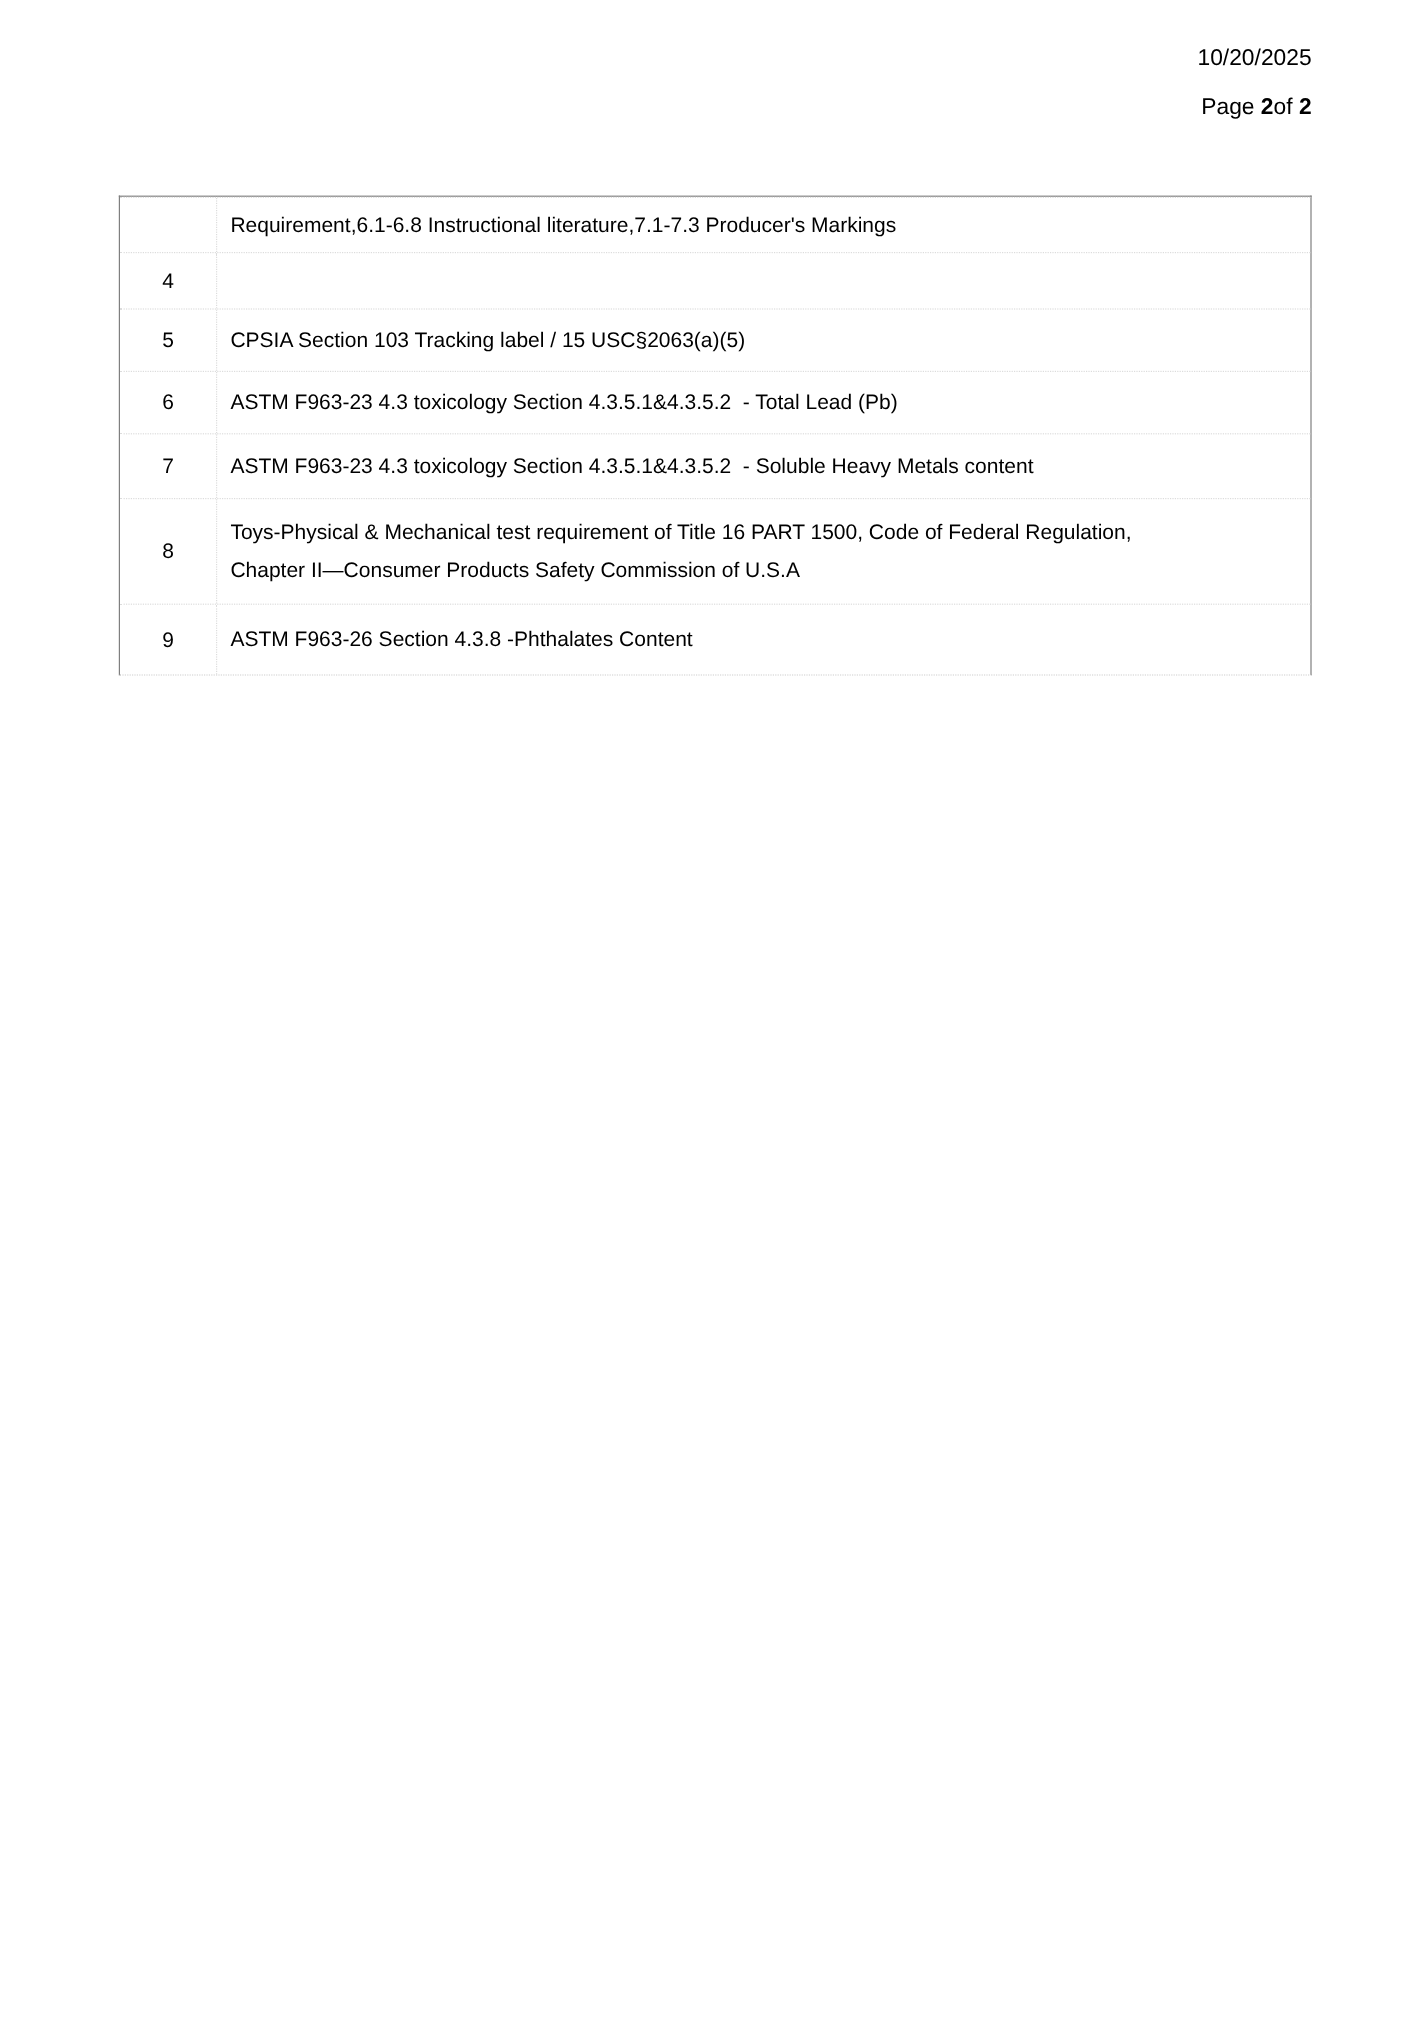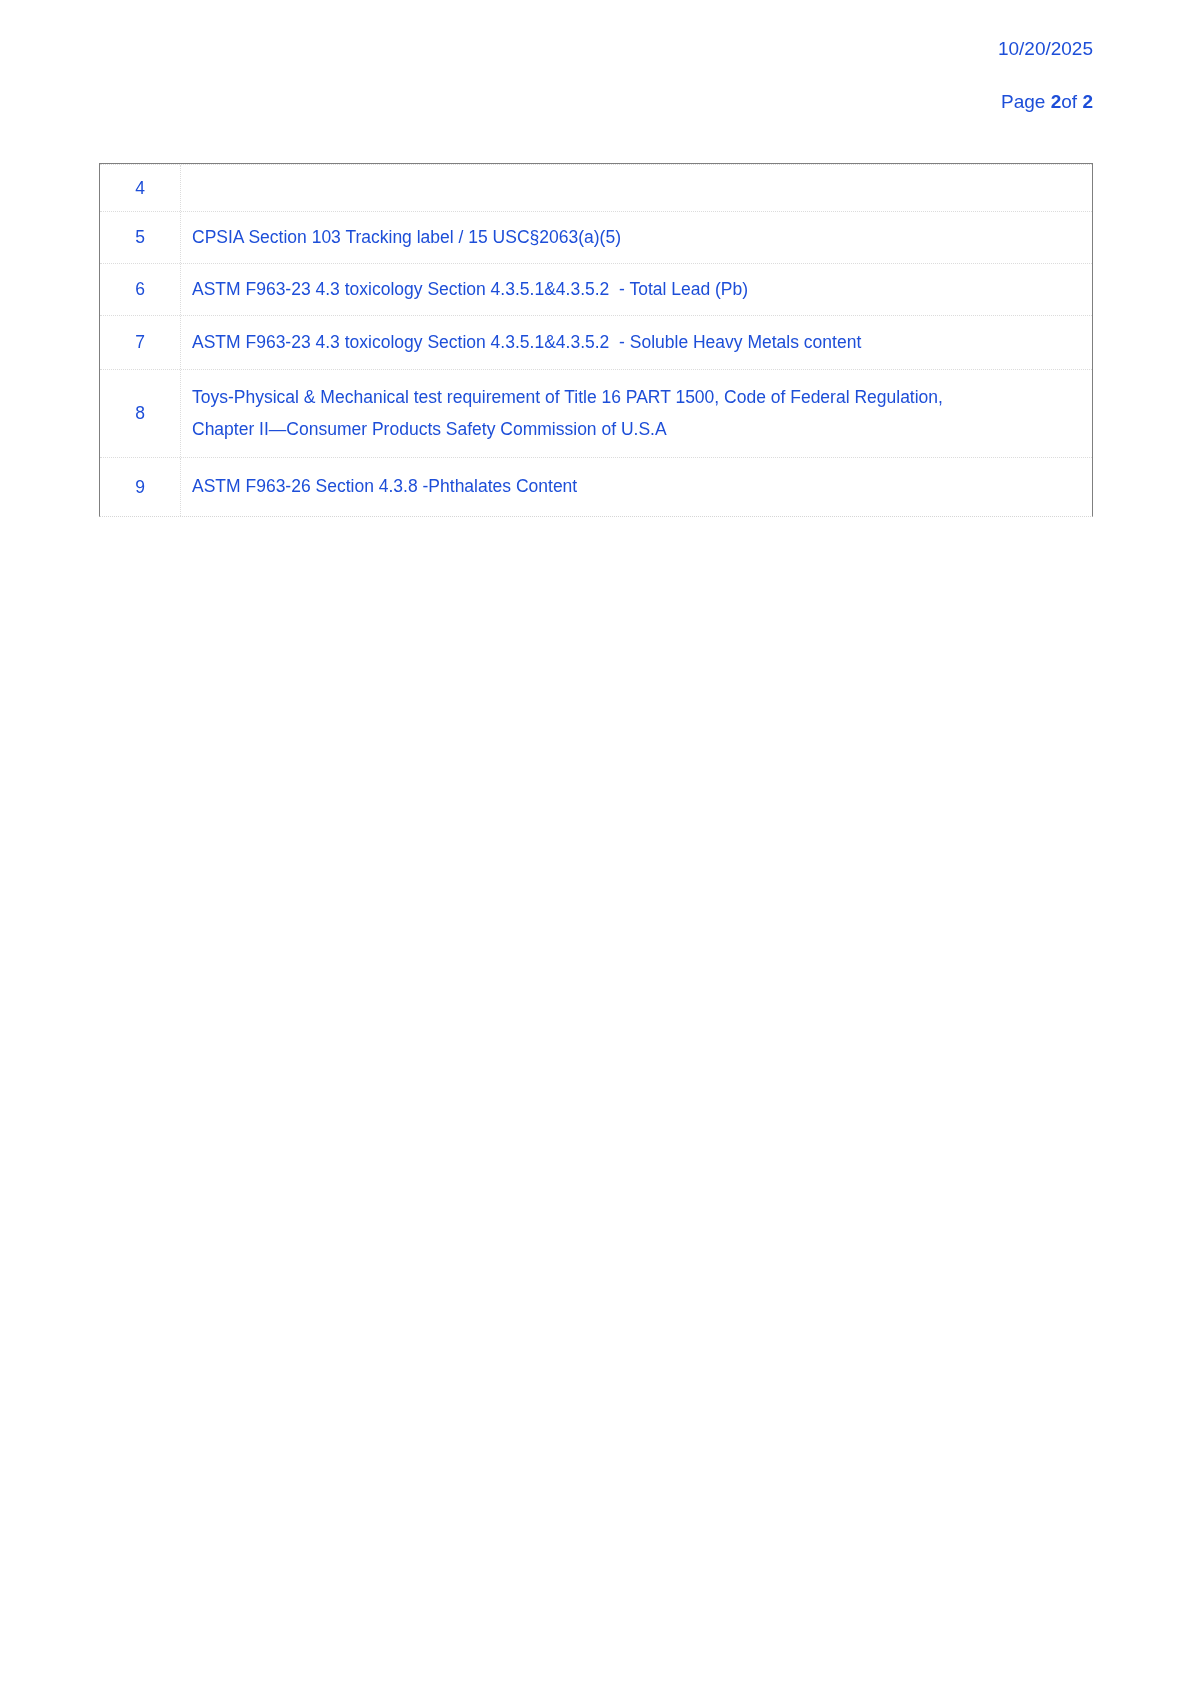--- a/index.html
+++ b/index.html
@@ -2,34 +2,34 @@
 <html><head>
 <meta charset="utf-8">
 <style>
   html, body { margin: 0; padding: 0; background: #ffffff; }
   .page {
     position: relative;
     width: 1190px;
     height: 1602px;
     background: #ffffff;
     font-family: "Liberation Sans", "DejaVu Sans", sans-serif;
-    color: #1d4ed8;
+    color: #000000;
     overflow: hidden;
   }
 
   
   .page-header {
     position: absolute;
     top: 38px;
     right: 97px;
     text-align: right;
     font-size: 19px;
     line-height: 22px;
   }
-  .page-line { margin-top: 31px; white-space: pre; }
+  .page-line { margin-top: 19px; white-space: pre; }
   .page-line b { font-weight: bold; }
   .date-line { white-space: pre; }
 
   
   .doc-table {
     position: absolute;
     left: 99px;
     top: 163px;
     width: 994px;
     box-sizing: border-box;
@@ -78,20 +78,24 @@
 
 <div class="page">
 
   <div class="page-header">
     <div class="date-line">10/20/2025</div>
     <div class="page-line"><span>Page </span><b>2</b><span>of </span><b>2</b></div>
   </div>
 
   <div class="doc-table">
 
+    <div class="t-row" style="height:46px">
+      <div class="t-num"></div>
+      <div class="t-text">Requirement,6.1-6.8 Instructional literature,7.1-7.3 Producer's Markings</div>
+    </div>
     <div class="t-row" style="height:47px">
       <div class="t-num">4</div>
     </div>
     <div class="t-row" style="height:52px">
       <div class="t-num">5</div>
       <div class="t-text">CPSIA Section 103 Tracking label / 15 USC§2063(a)(5)</div>
     </div>
     <div class="t-row" style="height:52px">
       <div class="t-num">6</div>
       <div class="t-text">ASTM F963-23 4.3 toxicology Section 4.3.5.1&amp;4.3.5.2  - Total Lead (Pb)</div>

